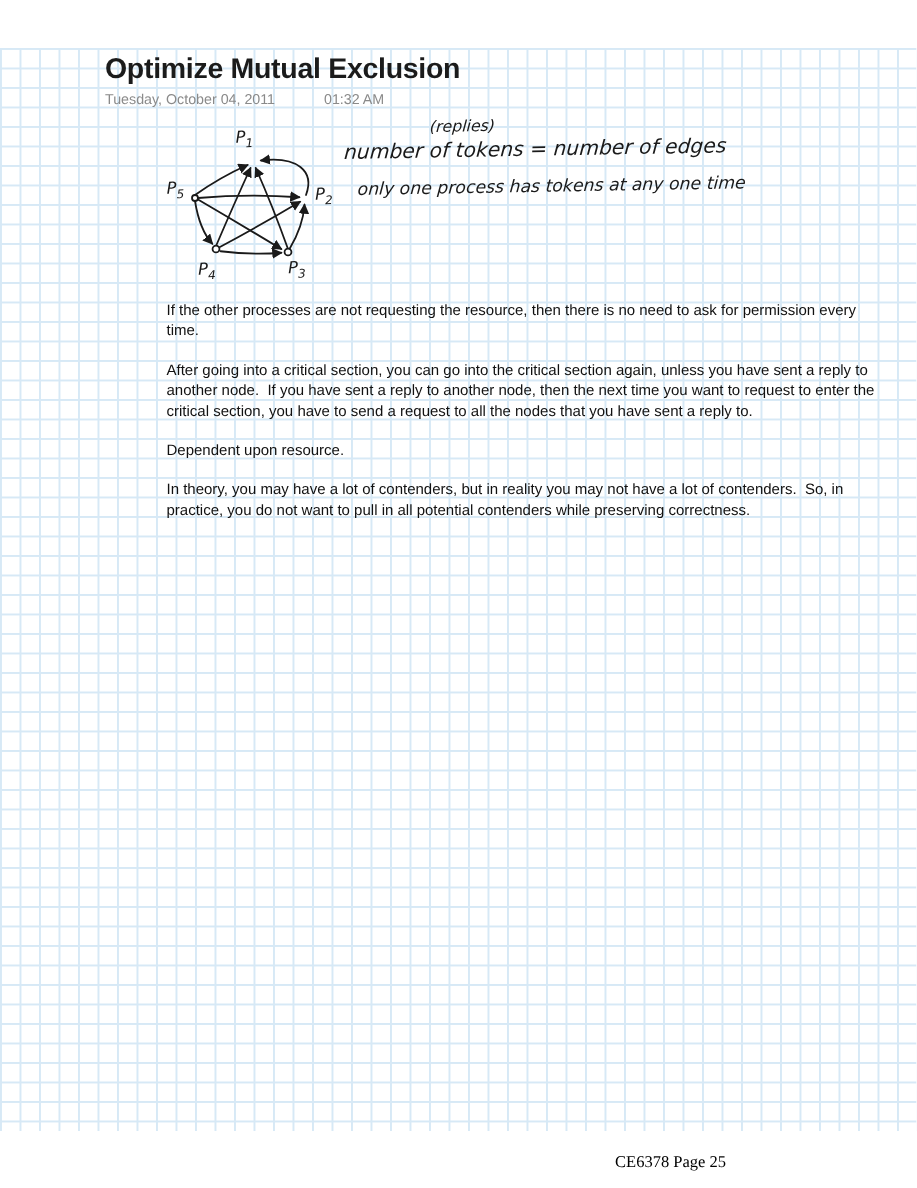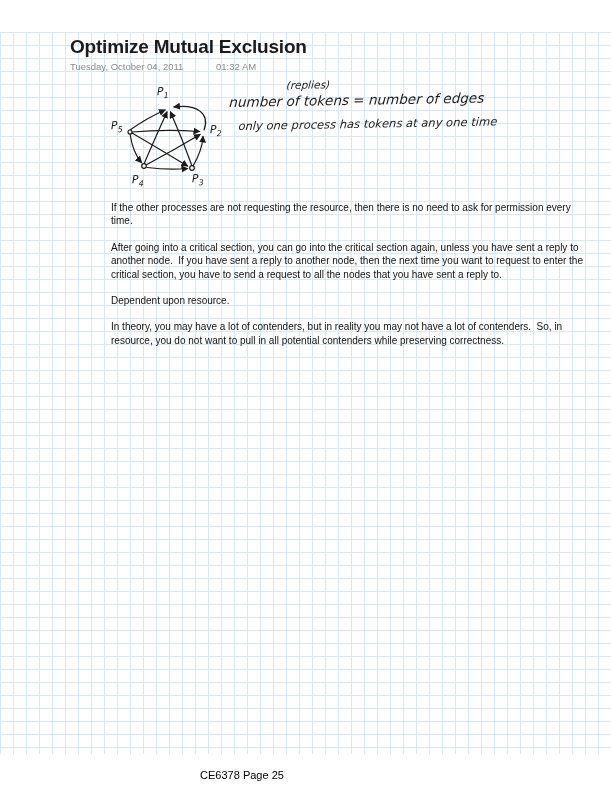--- a/index.html
+++ b/index.html
@@ -49,22 +49,22 @@
   .hw-replies{position:absolute;left:287px;top:79px;font-size:10.5px;}
   .hw-line1{position:absolute;left:230px;top:94px;font-size:13.5px;}
   .hw-line2{position:absolute;left:239px;top:119px;font-size:11.5px;}
   .content{
     position:absolute;left:70px;top:201px;width:482px;
     font-size:10px;line-height:13.4px;color:#111111;margin-left:41px;
   }
   .content p{margin:0 0 13px 0;white-space:pre-wrap;}
   .page-footer{
     position:absolute;left:0;top:769px;width:484px;
-    text-align:center;
-    font-family:Liberation Sans, sans-serif;
+    text-align:right;
+    font-family:Liberation Serif, serif;
     font-size:11px;color:#000000;
   }
 </style>
 </head>
 <body>
 
 <div class="page">
   <div class="grid-bg"></div>
 
   <div class="page-title">Optimize Mutual Exclusion</div>
@@ -105,17 +105,17 @@
   </div>
 
   <span class="hand hw-replies">(replies)</span>
   <span class="hand hw-line1">number of tokens = number of edges</span>
   <span class="hand hw-line2">only one process has tokens at any one time</span>
 
   <div class="content">
     <p>If the other processes are not requesting the resource, then there is no need to ask for permission every time.</p>
     <p>After going into a critical section, you can go into the critical section again, unless you have sent a reply to another node.  If you have sent a reply to another node, then the next time you want to request to enter the critical section, you have to send a request to all the nodes that you have sent a reply to.</p>
     <p>Dependent upon resource.</p>
-    <p>In theory, you may have a lot of contenders, but in reality you may not have a lot of contenders.  So, in resource, you do not want to pull in all potential contenders while preserving correctness.</p>
+    <p>In theory, you may have a lot of contenders, but in reality you may not have a lot of contenders.  So, in practice, you do not want to pull in all potential contenders while preserving correctness.</p>
   </div>
 
   <div class="page-footer">CE6378 Page 25</div>
 </div>
 
 </body></html>

